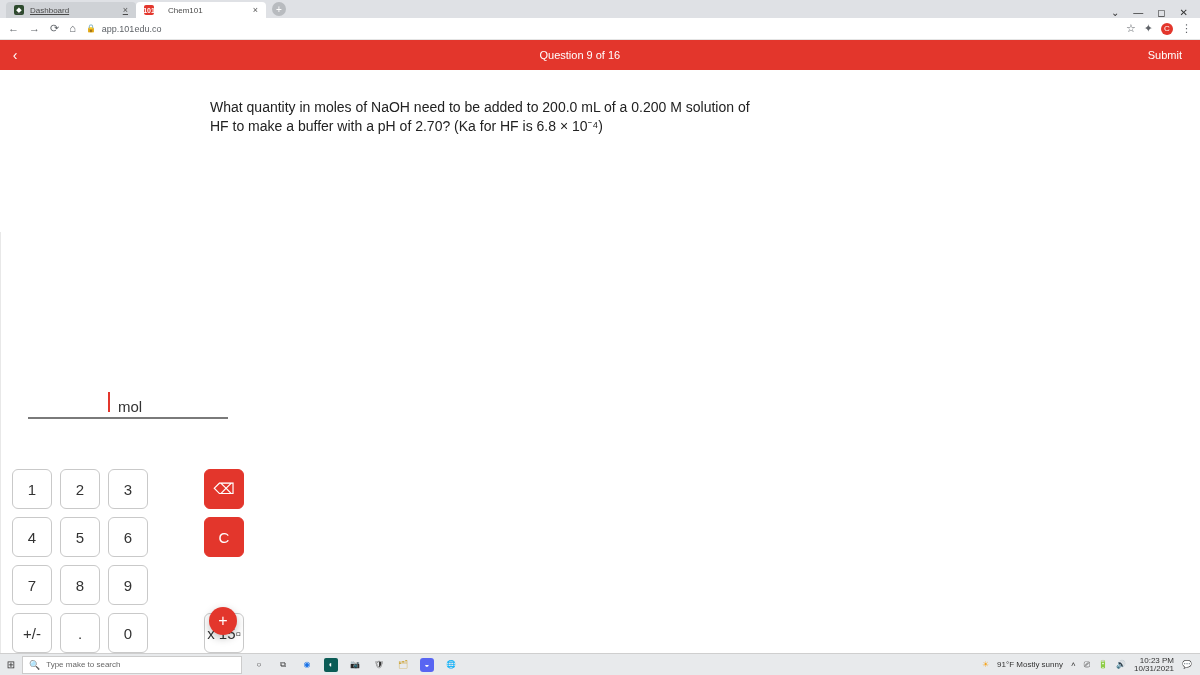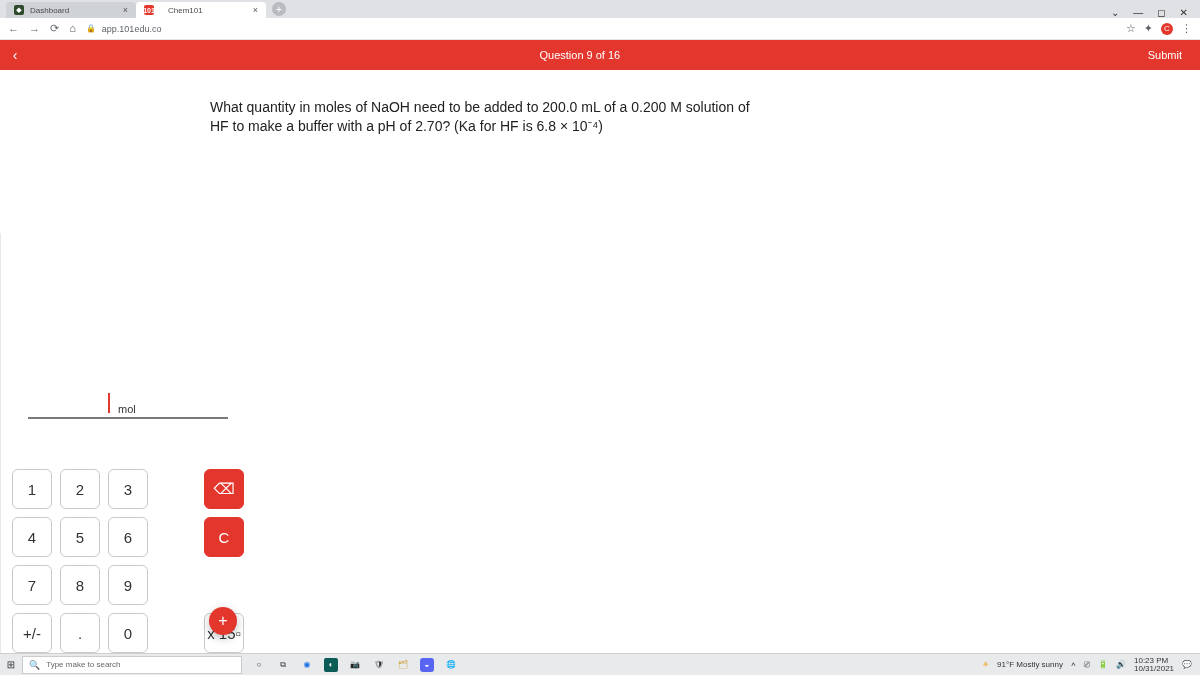--- a/index.html
+++ b/index.html
@@ -2,21 +2,21 @@
 <html><head>
 <meta charset="utf-8">
 <style>
   * { margin: 0; padding: 0; box-sizing: border-box; font-family: Arial, sans-serif; }
   html, body { width: 1200px; height: 675px; overflow: hidden; background: #fff; }
 
   
   .chrome { background: #dfe1e5; }
   .tab-strip { display: flex; align-items: flex-end; height: 18px; padding-left: 6px; gap: 0; }
   .tab { display: flex; align-items: center; gap: 6px; height: 16px; padding: 0 8px; font-size: 8px; color: #4a4a4a; border-radius: 4px 4px 0 0; width: 130px; position: relative; }
-  .tab.inactive { background: #cfd2d6; }
+  .tab.inactive { background: #cfd2d6; text-decoration: underline; }
   .tab.active { background: #fff; gap: 14px; }
   .tab .favicon { width: 10px; height: 10px; border-radius: 2px; display: inline-flex; align-items: center; justify-content: center; font-size: 7px; }
   .tab .fav-dash { background: #2d4a2d; color: #fff; }
   .tab .fav-chem { background: #e3362c; color: #fff; font-weight: bold; }
   .tab .close { margin-left: auto; font-size: 9px; color: #555; }
   .newtab { width: 14px; height: 14px; background: #b8bbbf; border-radius: 50%; display: flex; align-items: center; justify-content: center; color: #fff; font-size: 10px; margin-left: 6px; align-self: center; }
   .win-controls { margin-left: auto; display: flex; gap: 14px; padding-right: 12px; color: #333; font-size: 10px; align-items: center; }
 
   .addr-bar { background: #fff; height: 22px; display: flex; align-items: center; padding: 0 8px; gap: 10px; border-bottom: 1px solid #e4e4e4; }
   .addr-bar .nav-icons { display: flex; gap: 10px; color: #5f6368; font-size: 11px; }
@@ -32,40 +32,40 @@
   .app-header .submit { padding: 0 18px; }
 
   
   .main { display: flex; height: calc(100% - 18px - 22px - 30px - 22px); flex-direction: column; }
   .question-col { flex: 1; padding: 28px 0 0 0; }
   .question-text { width: 540px; margin-left: 210px; font-size: 14px; line-height: 1.35; color: #222; }
 
   .answer-col { width: 255px; border-left: 1px solid #e8e8e8; padding: 160px 18px 0 18px; position: relative; }
   .answer-line { display: flex; align-items: baseline; border-bottom: 2px solid #7a7a7a; padding-bottom: 2px; margin-bottom: 50px; width: 200px; margin-left: auto; margin-right: auto; }
   .answer-line .cursor { width: 2px; height: 20px; background: #e3362c; margin-left: 80px; }
-  .answer-line .unit { margin-left: 8px; font-size: 11px; color: #333; }
+  .answer-line .unit { margin-left: 8px; font-size: 15px; color: #333; }
 
   .keypad { display: grid; grid-template-columns: repeat(3, 40px) 40px 40px; grid-template-rows: repeat(4, 40px); gap: 8px 8px; justify-content: center; }
   .key { border: 1px solid #c9c9c9; border-radius: 6px; display: flex; align-items: center; justify-content: center; font-size: 15px; color: #333; background: #fff; }
   .key.red { background: #e3362c; color: #fff; border-color: #e3362c; }
   .key.wide { grid-column: 5 / 6; }
   .spacer { visibility: hidden; }
 
   .fab { position: absolute; right: 18px; bottom: 18px; width: 28px; height: 28px; border-radius: 50%; background: #e3362c; color: #fff; display: flex; align-items: center; justify-content: center; font-size: 16px; box-shadow: 0 3px 8px rgba(0,0,0,0.25); }
 
   
   .taskbar { position: absolute; bottom: 0; left: 0; right: 0; height: 22px; background: #e8eaec; border-top: 1px solid #cfcfcf; display: flex; align-items: center; font-size: 8px; color: #333; }
   .taskbar .start { width: 22px; text-align: center; font-size: 10px; color: #333; }
   .taskbar .search { display: flex; align-items: center; gap: 6px; background: #fff; border: 1px solid #ccc; height: 18px; width: 220px; padding: 0 6px; color: #666; }
   .taskbar .search .mag { font-size: 9px; }
   .taskbar .tb-icons { display: flex; gap: 10px; margin-left: 10px; align-items: center; }
   .taskbar .tb-icons span { width: 14px; height: 14px; display: inline-flex; align-items: center; justify-content: center; }
   .taskbar .tray { margin-left: auto; display: flex; align-items: center; gap: 8px; padding-right: 8px; }
   .taskbar .weather-ico { color: #f5a623; }
-  .taskbar .clock { text-align: left; line-height: 1; }
+  .taskbar .clock { text-align: right; line-height: 1; }
 </style>
 </head>
 <body>
 
 <div class="chrome">
   <div class="tab-strip">
     <div class="tab inactive">
       <span class="favicon fav-dash">◆</span>
       <span>Dashboard</span>
       <span class="close">×</span>

